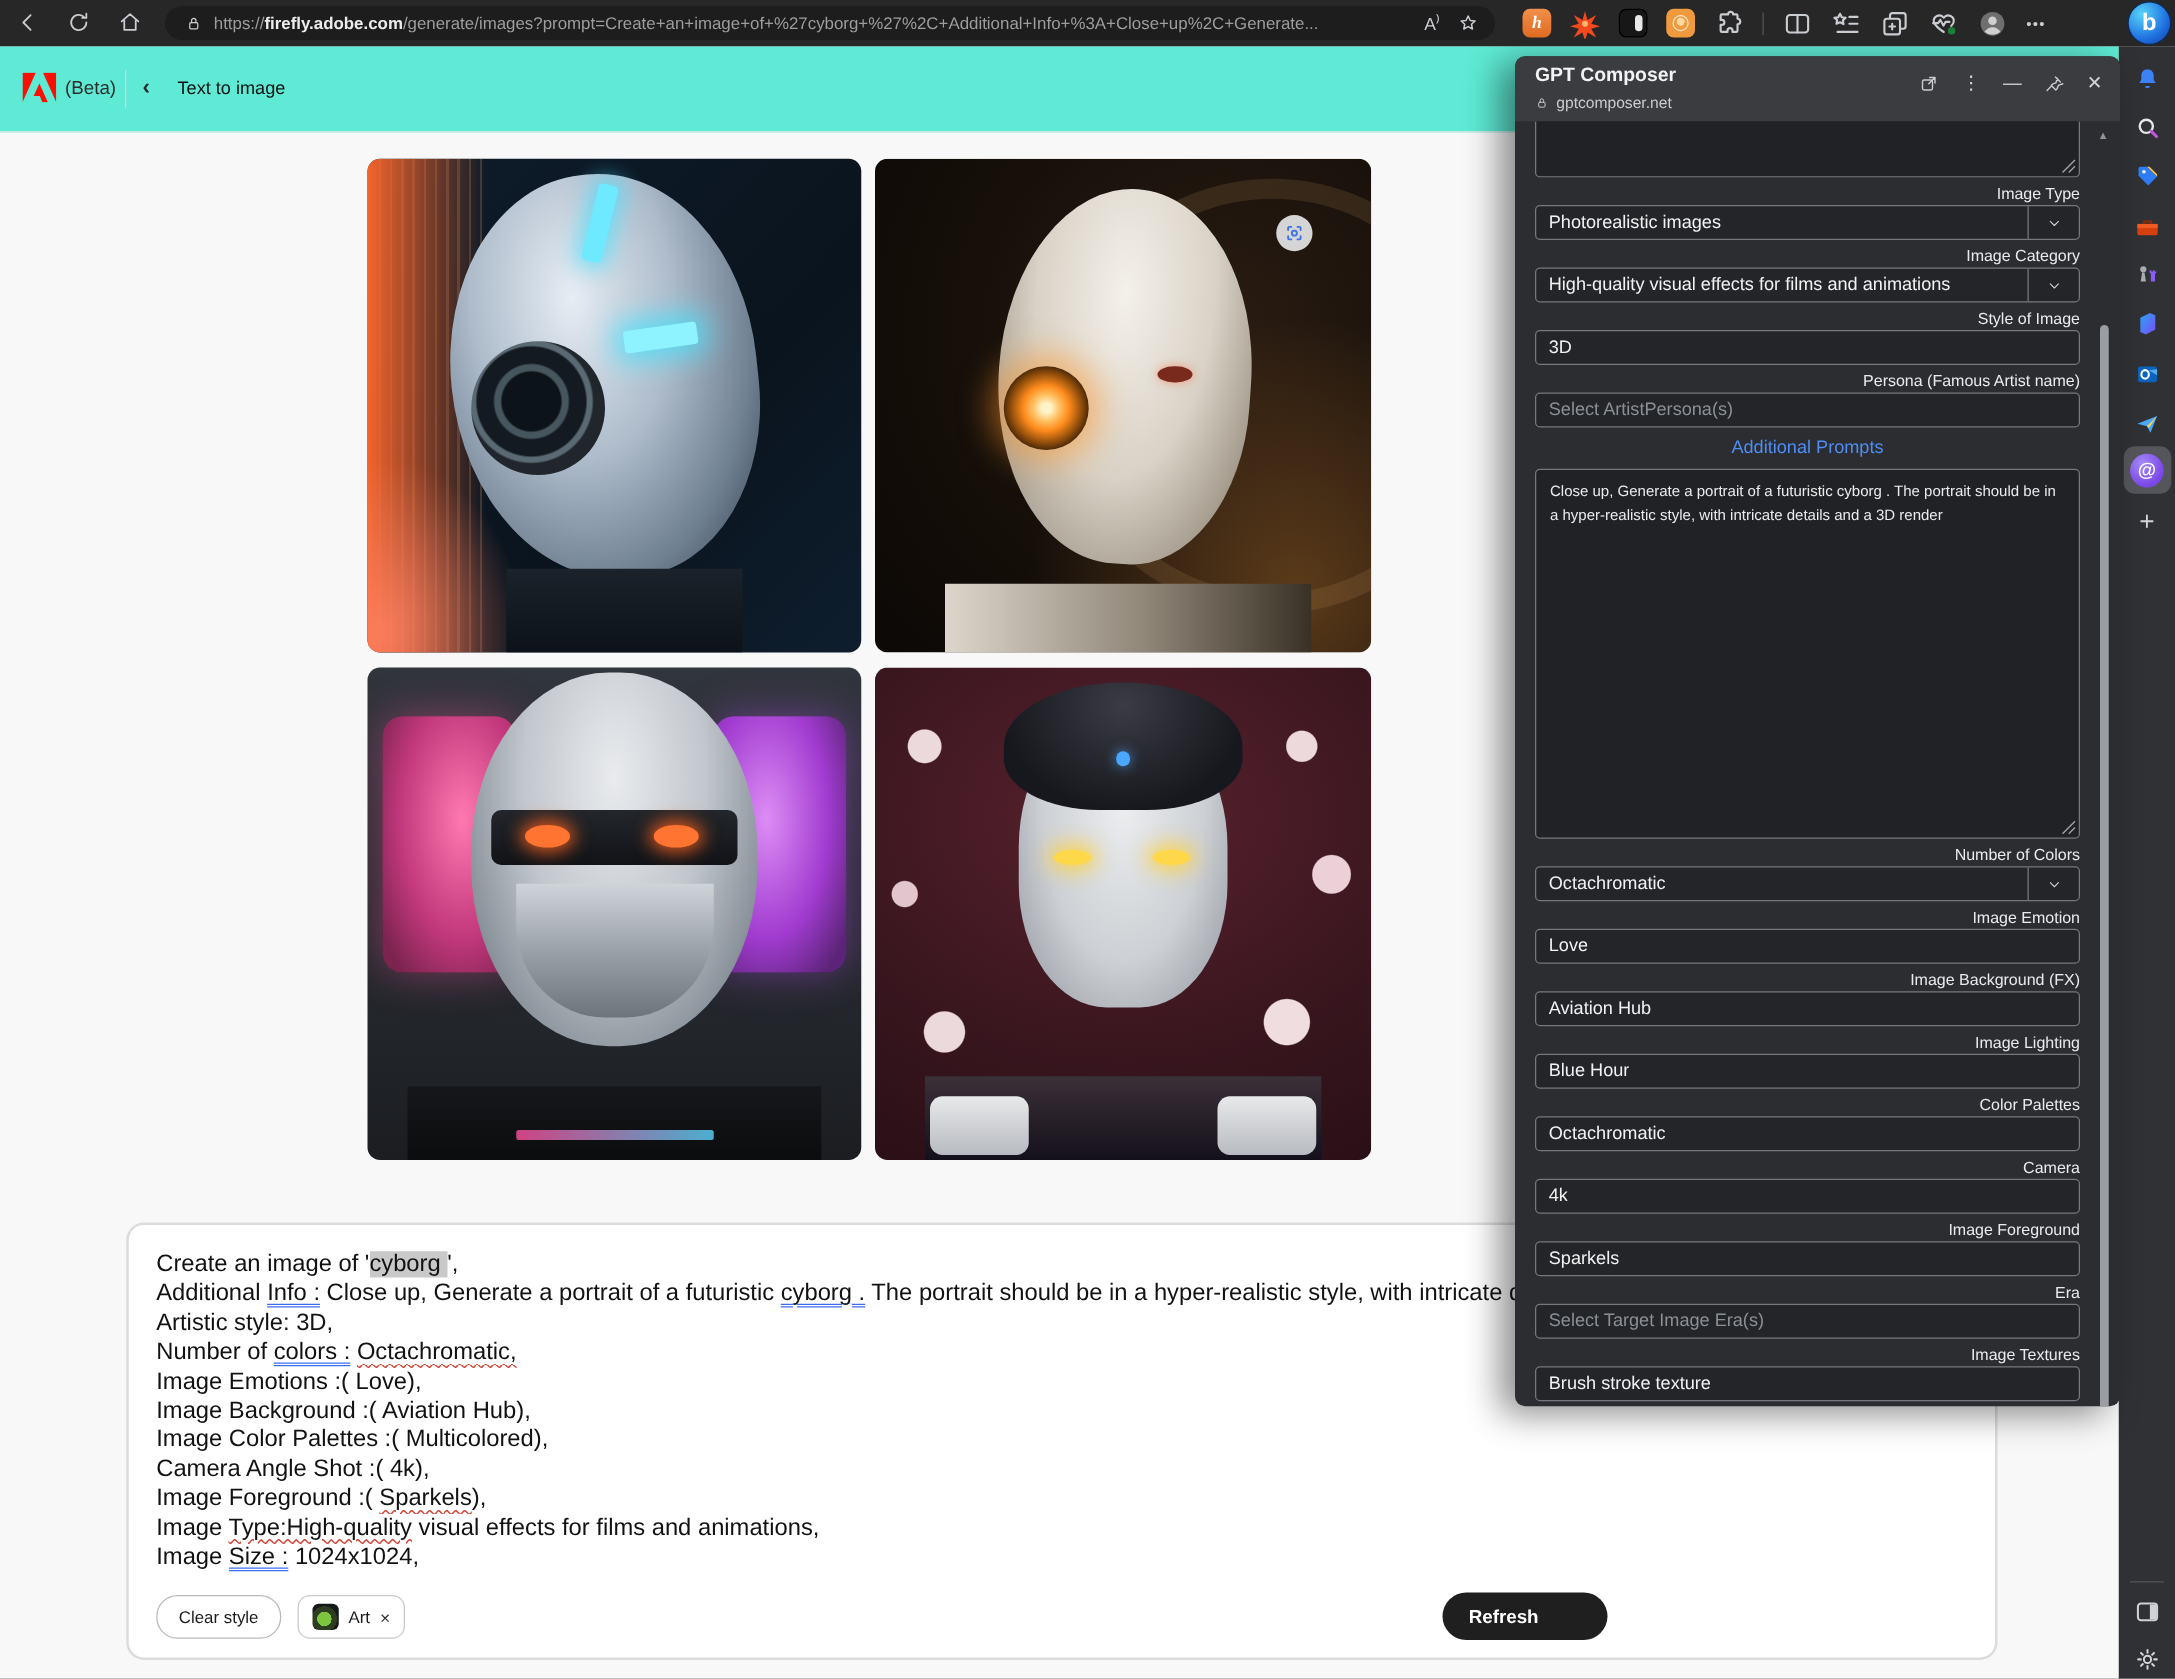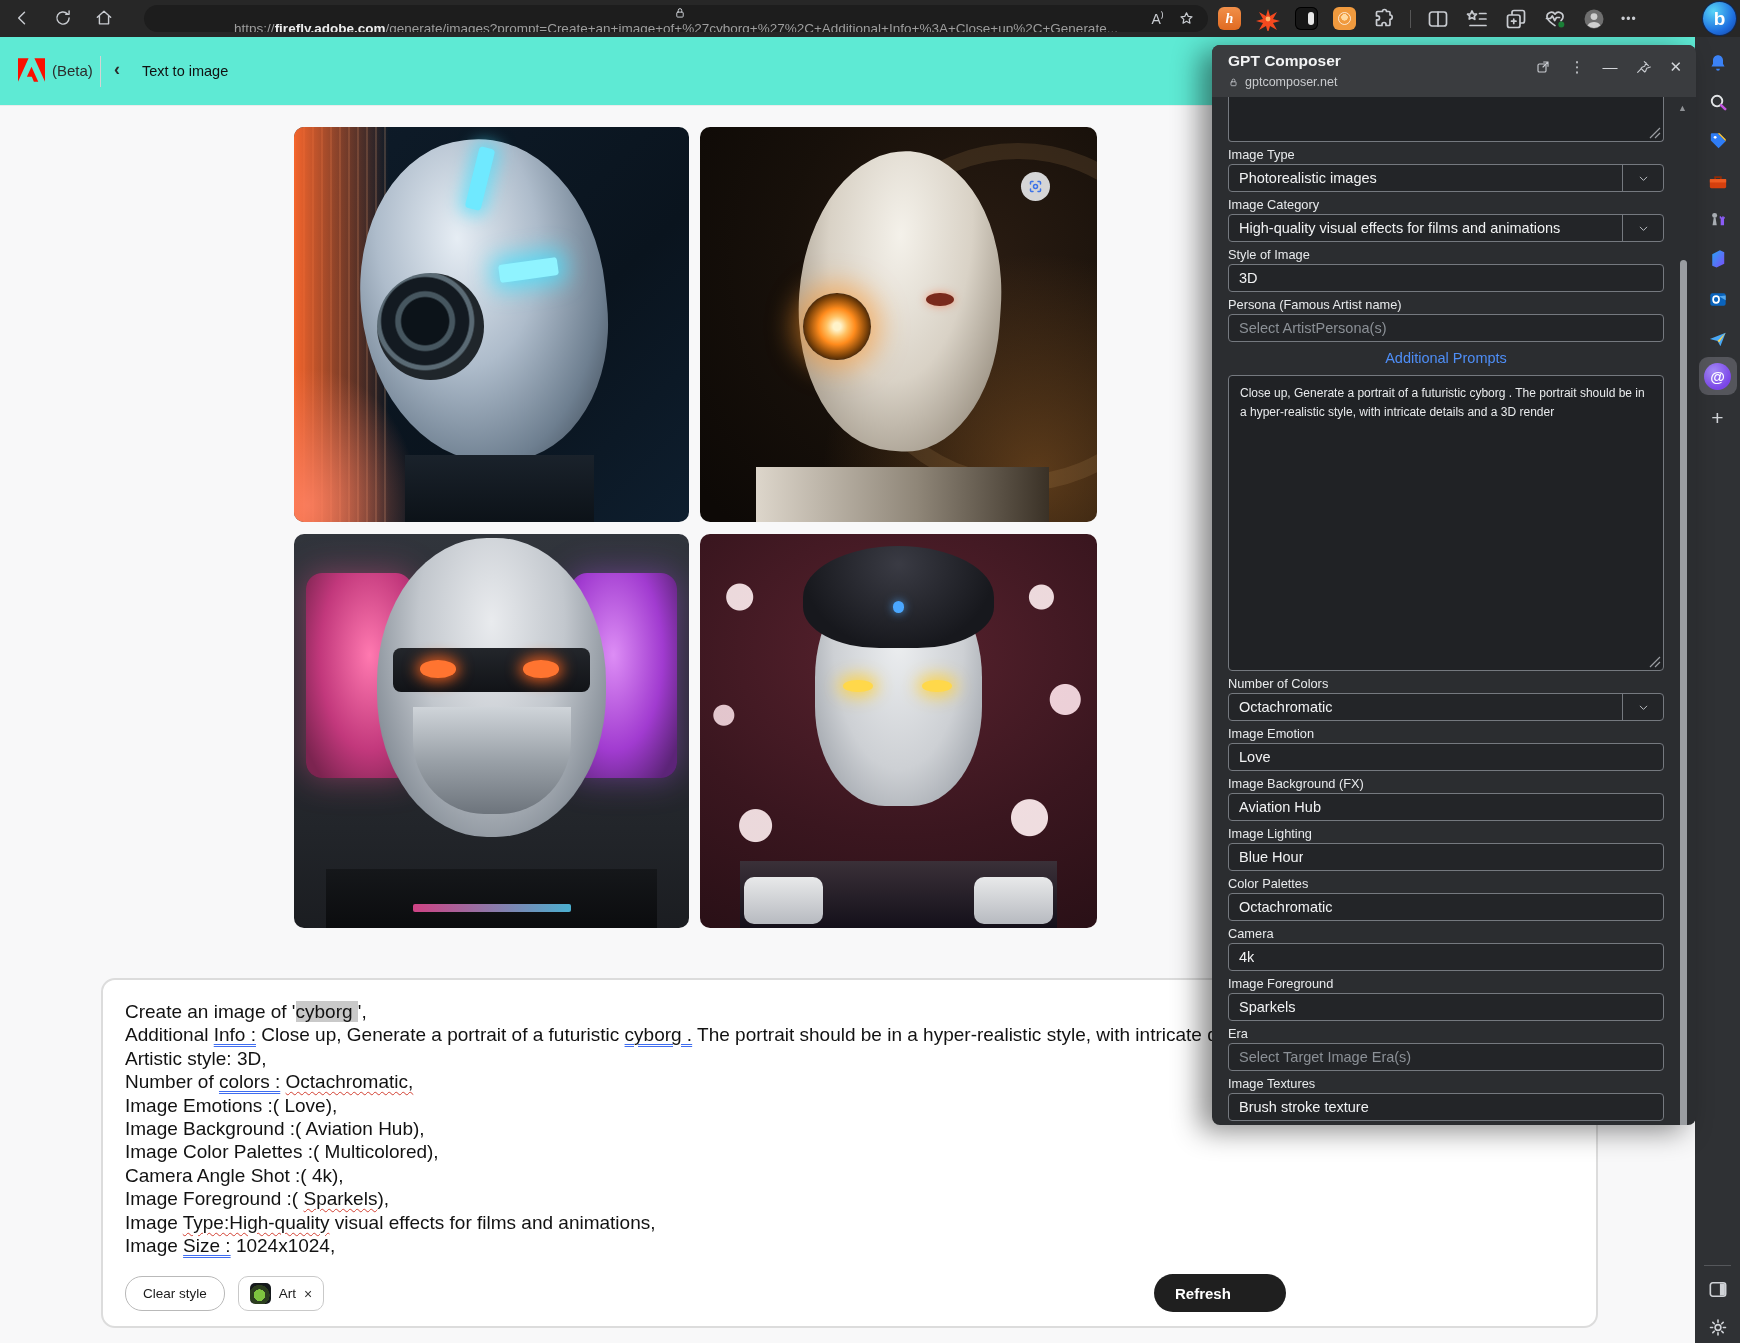--- a/index.html
+++ b/index.html
@@ -2,22 +2,22 @@
 <html><head>
 <meta charset="utf-8">
 <style>
   html,body{margin:0;padding:0;background:#111;}
   .stage{position:relative;width:1740px;height:1343px;overflow:hidden;background:#f8f8f9;
          font-family:"Liberation Sans",sans-serif;-webkit-font-smoothing:antialiased;}
   
   .chrome{position:absolute;left:0;top:0;width:1740px;height:37px;background:#272727;z-index:60;}
   .cbtn{position:absolute;top:8px;width:20px;height:20px;}
   .ic{stroke:#c9ccd1;fill:none;stroke-width:1.7;stroke-linecap:round;stroke-linejoin:round;display:block;}
-  .urlbar{position:absolute;left:144px;top:5px;width:1064px;height:27px;border-radius:14px;background:#1d1d1d;
-          display:flex;align-items:center;color:#9d9d9d;font-size:13.5px;flex-direction:column;}
+  .urlbar{position:absolute;left:132px;top:5px;width:1064px;height:27px;border-radius:14px;background:#1d1d1d;
+          display:flex;align-items:center;color:#9d9d9d;font-size:13.5px;}
   .urlbar .lock{width:14px;height:16px;margin:0 9px 0 16px;flex:0 0 auto;}
   .url{white-space:nowrap;overflow:hidden;max-width:925px;}
   .url .dom{color:#ececec;font-weight:bold;}
   .ra{position:absolute;right:44px;top:4px;color:#c9ccd1;font-size:14px;}
   .star17{position:absolute;right:13px;top:5px;width:17px;height:17px;}
   .extrow{position:absolute;left:1218px;top:0;height:37px;display:flex;align-items:center;gap:15px;}
   .badge{width:23px;height:23px;border-radius:6px;display:flex;align-items:center;justify-content:center;
          font-size:14px;color:#fff;flex:0 0 auto;}
   .b-h{background:linear-gradient(180deg,#f1904a,#e06a21);font-family:"Liberation Serif",serif;font-style:italic;font-weight:bold;}
   .b-dark{background:#171717;box-shadow:0 0 0 1px #000 inset;position:relative;}
@@ -137,21 +137,21 @@
   .phead{position:absolute;left:0;top:0;right:0;height:52px;background:#3a3c3f;}
   .ptitle{position:absolute;left:16px;top:7px;font-size:15.5px;font-weight:bold;color:#f2f3f4;}
   .psite{position:absolute;left:16px;top:30px;display:flex;gap:6px;align-items:center;color:#c9cbce;font-size:12.5px;}
   .pctrl{position:absolute;right:14px;top:13px;display:flex;gap:18px;align-items:center;color:#d2d5d9;font-size:15px;}
   .pctrl .g{line-height:18px;}
   .pbody{position:absolute;left:0;top:52px;right:0;bottom:0;padding:0 32px 0 16px;box-sizing:border-box;}
   .ta{border:1px solid #75797f;border-radius:4px;background:#202225;position:relative;}
   .ta.mini{height:44px;border-top:none;border-radius:0 0 4px 4px;margin-top:0;}
   .ta.big{height:296px;margin-top:7px;padding:8px 11px;box-sizing:border-box;font-size:12px;line-height:19px;color:#e9ebed;}
   .grip{position:absolute;right:2px;bottom:2px;width:12px;height:12px;}
-  .prow{margin-top:6px;}
+  .prow{margin-top:6px;text-align:right;}
   .plabel{font-size:12.8px;color:#e8eaec;line-height:14px;margin-bottom:2px;}
   .pfield{height:26px;border:1px solid #75797f;border-radius:4px;background:#232528;display:flex;align-items:center;
           color:#f1f2f3;font-size:14.5px;padding:0 10px;position:relative;}
   .pfield .pv{white-space:nowrap;overflow:hidden;}
   .pfield.sel{padding-right:64px;}
   .chevbox{position:absolute;right:0;top:0;bottom:0;width:40px;border-left:1px solid #75797f;display:flex;
            align-items:center;justify-content:center;}
   .phtx{color:#8b9096;}
   .alink{margin-top:8px;height:18px;text-align:center;font-size:14.5px;color:#4e8ef7;}
   .bcompose{margin-top:42px;height:36px;border:1.5px solid #3b77e0;border-radius:6px;color:#5a95f5;font-size:13px;

